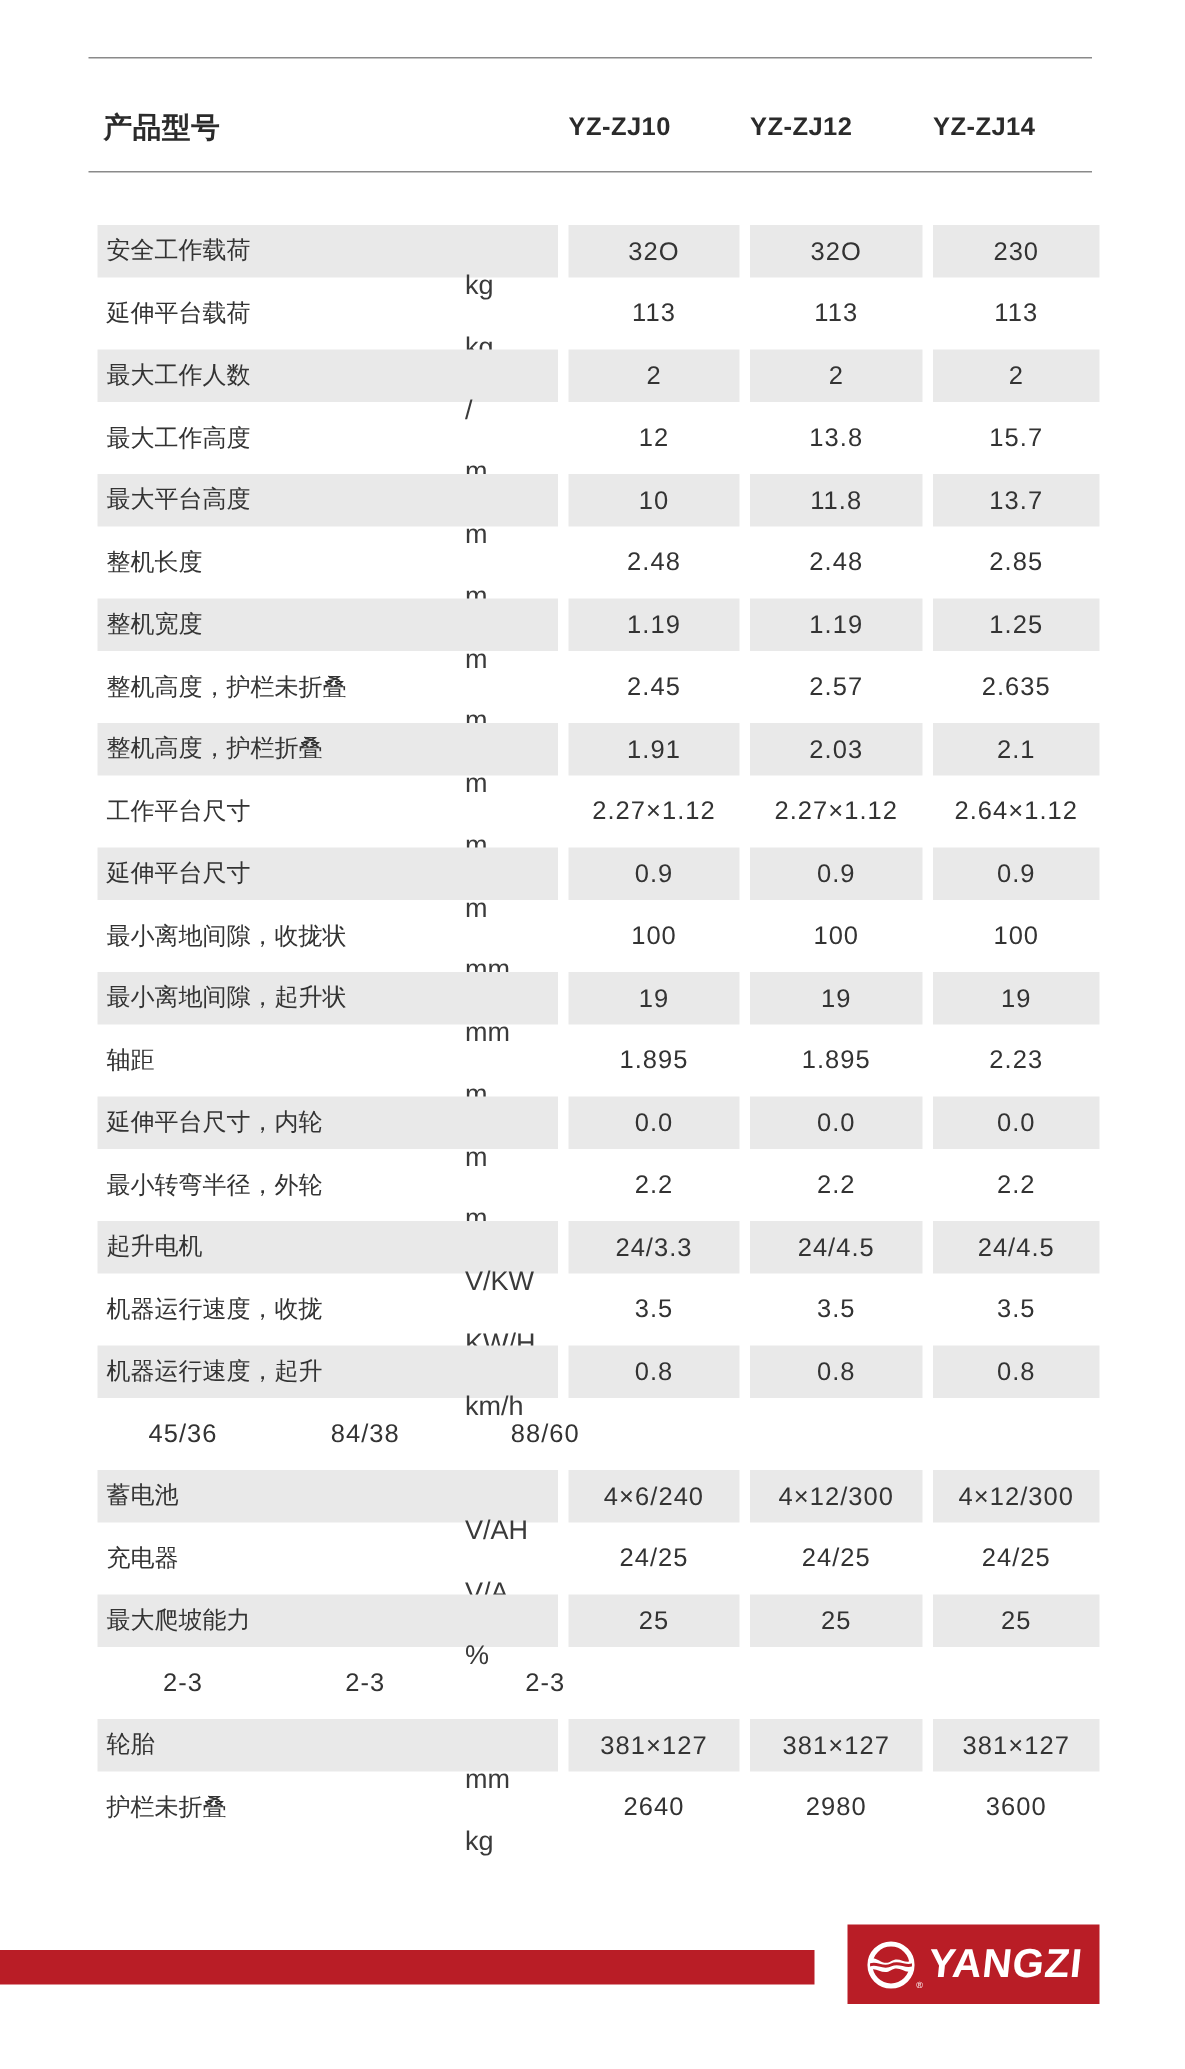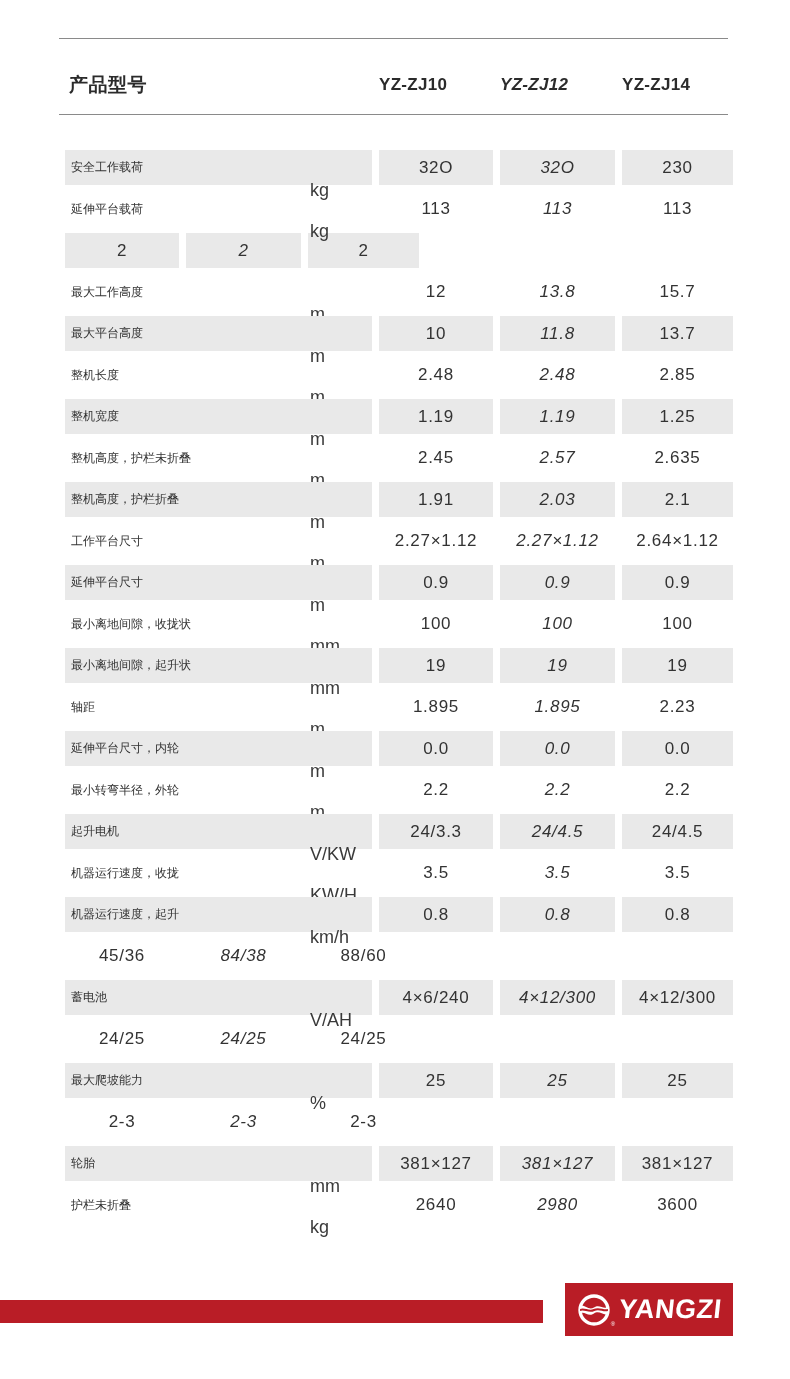--- a/index.html
+++ b/index.html
@@ -15,31 +15,31 @@
   .rule-mid { top:114px; }
 
   .header-row {
     position:absolute; left:65px; top:58px; width:668px; height:54px;
     display:flex; align-items:center; column-gap:7px;
   }
   .header-label-cell { width:307px; box-sizing:border-box; padding-left:4px; }
   .header-label-cell span { font-size:19px; font-weight:700; color:#2b2b2b; letter-spacing:0.5px; }
   .header-model-cell { display:flex; justify-content:flex-start; align-items:center; }
   .header-model-cell span { font-size:17px; font-weight:700; color:#2b2b2b; letter-spacing:0.3px; }
-  .w1 { width:114px; } .w2 { width:115px;font-style:italic; } .w3 { width:111px; }
+  .w1 { width:114px; } .w2 { width:115px; } .w3 { width:111px; }
 
   .rows { position:absolute; left:65px; top:147px; width:668px; }
   .row {
     height:41.5px; box-sizing:border-box; padding:3.2px 0;
     display:flex; column-gap:7px; align-items:stretch;
   }
   .cell { display:flex; align-items:center; }
   .row.shaded .cell { background:#e9e9e9; }
   .label-cell { width:307px; box-sizing:border-box; padding-left:6px; position:relative; }
-  .label-cell .lbl { font-size:12px; font-weight:500; color:#333333; }
+  .label-cell .lbl { font-size:16px; font-weight:500; color:#333333; }
   .label-cell .unit {
     position:absolute; left:245px; top:0; bottom:0;
     display:flex; align-items:center; font-size:18px; color:#3a3a3a;margin-top:40px;
   }
   .value-cell { justify-content:center; font-size:17px; color:#333333; letter-spacing:0.7px; }
 
   .red-bar { position:absolute; left:0; top:1300px; width:543px; height:23px; }
   .logo-box {
     position:absolute; left:565px; top:1283px; width:168px; height:53px;
     display:flex; align-items:center; justify-content:center; gap:7px;
@@ -91,20 +91,24 @@
       <div class="row">
       <div class="cell label-cell">
         <span class="lbl">延伸平台载荷</span>
         <span class="unit">kg</span>
       </div>
       <div class="cell value-cell w1">113</div>
       <div class="cell value-cell w2">113</div>
       <div class="cell value-cell w3">113</div>
     </div>
       <div class="row shaded">
+      <div class="cell label-cell">
+        <span class="lbl">最大工作人数</span>
+        <span class="unit">/</span>
+      </div>
       <div class="cell value-cell w1">2</div>
       <div class="cell value-cell w2">2</div>
       <div class="cell value-cell w3">2</div>
     </div>
       <div class="row">
       <div class="cell label-cell">
         <span class="lbl">最大工作高度</span>
         <span class="unit">m</span>
       </div>
       <div class="cell value-cell w1">12</div>
@@ -254,20 +258,24 @@
       <div class="row shaded">
       <div class="cell label-cell">
         <span class="lbl">蓄电池</span>
         <span class="unit">V/AH</span>
       </div>
       <div class="cell value-cell w1">4×6/240</div>
       <div class="cell value-cell w2">4×12/300</div>
       <div class="cell value-cell w3">4×12/300</div>
     </div>
       <div class="row">
+      <div class="cell label-cell">
+        <span class="lbl">充电器</span>
+        <span class="unit">V/A</span>
+      </div>
       <div class="cell value-cell w1">24/25</div>
       <div class="cell value-cell w2">24/25</div>
       <div class="cell value-cell w3">24/25</div>
     </div>
       <div class="row shaded">
       <div class="cell label-cell">
         <span class="lbl">最大爬坡能力</span>
         <span class="unit">%</span>
       </div>
       <div class="cell value-cell w1">25</div>

